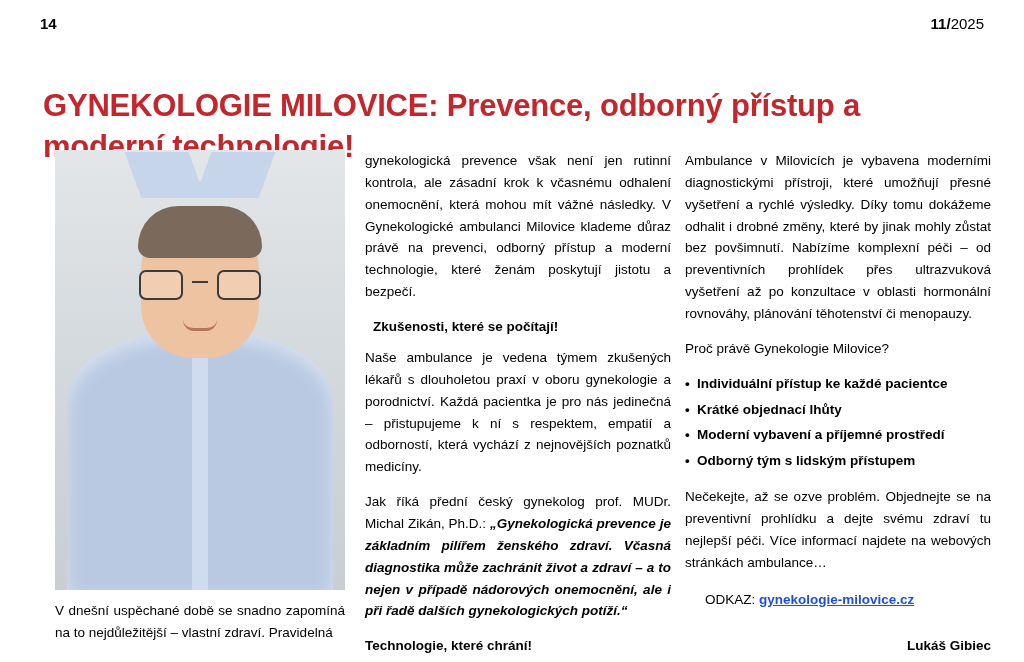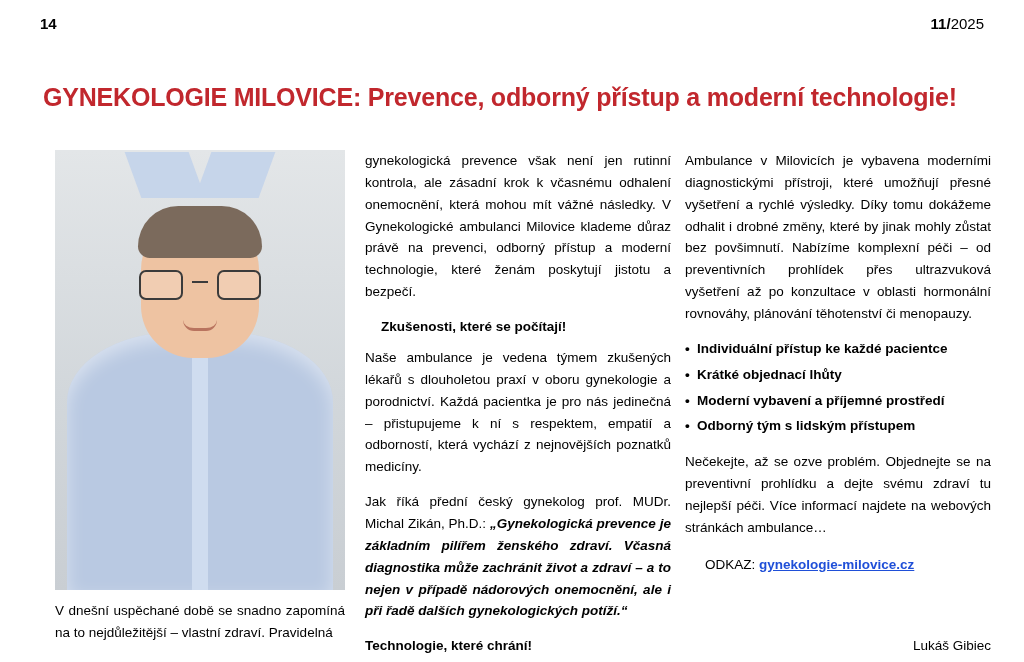--- a/index.html
+++ b/index.html
@@ -44,21 +44,21 @@
   .issue .issue-month { font-weight: bold; }
   .issue .issue-year  { font-weight: normal; }
 
   
   .article-title {
     position: absolute;
     top: 64px;
     left: 43px;
     width: 945px;
     color: #c1272d;
-    font-size: 25px;
+    font-size: 31px;
     font-weight: bold;
     line-height: 1.33;
     letter-spacing: -0.2px;
   }
 
   
   .content {
     position: absolute;
     top: 150px;
     left: 43px;
@@ -165,21 +165,21 @@
 
   .para {
     font-size: 13.5px;
     line-height: 1.62;
     text-align: justify;
     margin: 0 0 13px 0;
   }
   .subhead {
     font-size: 13.5px;
     font-weight: bold;
-    margin: 16px 0 13px 16px;
+    margin: 16px 0 13px 8px;
     text-align: left;
   }
   .quote {
     font-style: italic;
     font-weight: bold;
   }
   .bullets {
     margin: 4px 0 14px 0;
     padding: 0;
     list-style: none;
@@ -207,20 +207,21 @@
     color: #1f4fd8;
     font-weight: bold;
     text-decoration: underline;
   }
   .author {
     position: absolute;
     right: 0;
     bottom: 2px;
     font-size: 13.5px;
     text-align: right;
+    font-weight: bold;
   }
   .col-mid-bottom {
     position: absolute;
     left: 322px;
     bottom: 2px;
     width: 306px;
   }
 </style>
 </head>
 <body>
@@ -257,20 +258,21 @@
 
     <div class="col col-mid">
       <p class="para">gynekologická prevence však není jen rutinní kontrola, ale zásadní krok k včasnému odhalení onemocnění, která mohou mít vážné následky. V Gynekologické ambulanci Milovice klademe důraz právě na prevenci, odborný přístup a moderní technologie, které ženám poskytují jistotu a bezpečí.</p>
       <div class="subhead">Zkušenosti, které se počítají!</div>
       <p class="para">Naše ambulance je vedena týmem zkušených lékařů s dlouholetou praxí v oboru gynekologie a porodnictví. Každá pacientka je pro nás jedinečná – přistupujeme k ní s respektem, empatií a odborností, která vychází z nejnovějších poznatků medicíny.</p>
       <p class="para"><span>Jak říká přední český gynekolog prof. MUDr. Michal Zikán, Ph.D.: </span><span class="quote">„Gynekologická prevence je základním pilířem ženského zdraví. Včasná diagnostika může zachránit život a zdraví – a to nejen v případě nádorových onemocnění, ale i při řadě dalších gynekologických potíží.“</span></p>
     </div>
 
     <div class="col col-right">
       <p class="para">Ambulance v Milovicích je vybavena moderními diagnostickými přístroji, které umožňují přesné vyšetření a rychlé výsledky. Díky tomu dokážeme odhalit i drobné změny, které by jinak mohly zůstat bez povšimnutí. Nabízíme komplexní péči – od preventivních prohlídek přes ultrazvuková vyšetření až po konzultace v oblasti hormonální rovnováhy, plánování těhotenství či menopauzy.</p>
+      <p class="para">Proč právě Gynekologie Milovice?</p>
       <ul class="bullets">
         <li>Individuální přístup ke každé pacientce</li>
         <li>Krátké objednací lhůty</li>
         <li>Moderní vybavení a příjemné prostředí</li>
         <li>Odborný tým s lidským přístupem</li>
       </ul>
       <p class="para">Nečekejte, až se ozve problém. Objednejte se na preventivní prohlídku a dejte svému zdraví tu nejlepší péči. Více informací najdete na webových stránkách ambulance…</p>
       <p class="odkaz"><span>ODKAZ: </span><a href="#">gynekologie-milovice.cz</a></p>
     </div>
 

